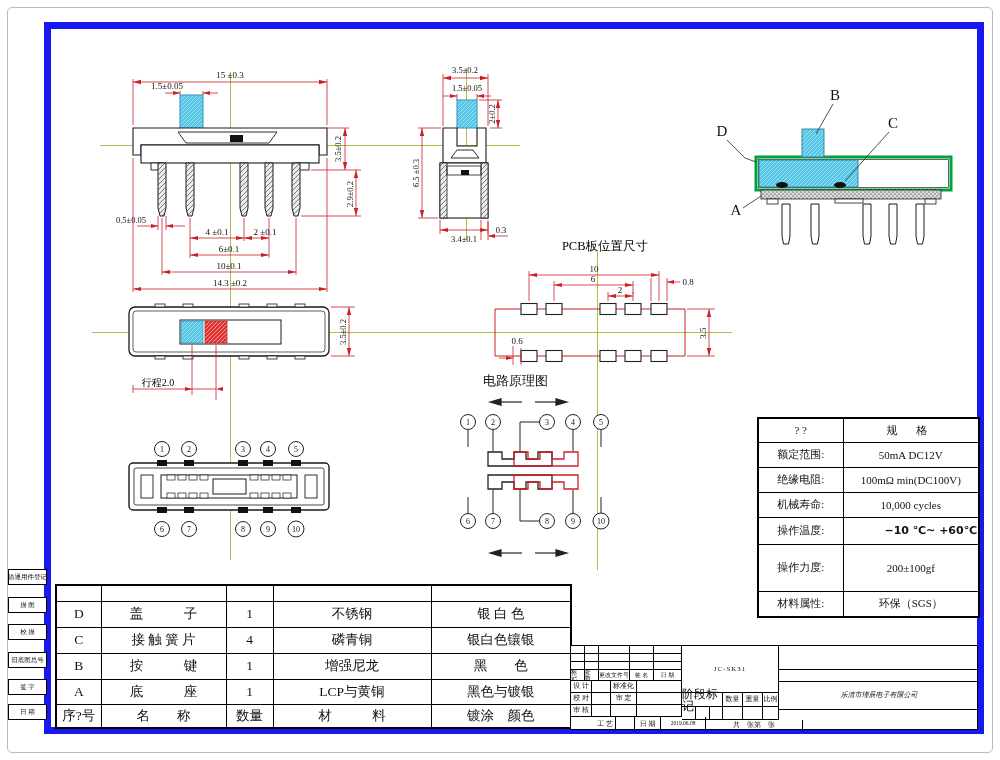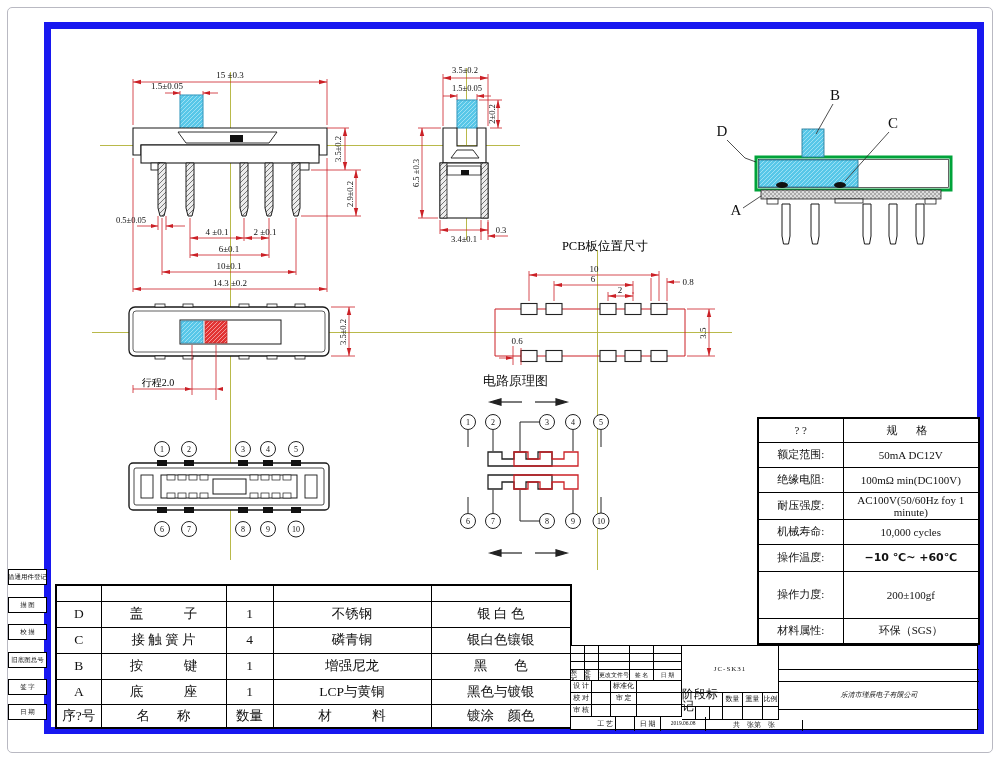--- a/index.html
+++ b/index.html
@@ -15,21 +15,21 @@
   .pin-num{font:8px "Liberation Serif",serif;fill:#111;}
   .big-letter{font:15px "Liberation Serif",serif;fill:#111;}
   .sec-title{position:absolute;z-index:3;font:13px "Liberation Serif",serif;}
   table{border-collapse:collapse;table-layout:fixed;background:#fff;z-index:3;position:absolute;}
   td{border:1px solid #000;text-align:center;overflow:hidden;padding:0 1px;box-sizing:border-box;}
   #spec-table{left:757px;top:417px;width:221px;}
   #spec-table{border:2px solid #000;}
   #spec-table td{font-size:11px;}
   .spec-q{font-size:13px;}
   .spec-title{font-size:15px;letter-spacing:8px;}
-  .spec-temp{font-family:"DejaVu Sans",sans-serif;font-weight:bold;font-size:11px;}
+  .spec-temp{font-family:"DejaVu Sans",sans-serif;font-weight:bold;font-size:11px;text-align:right;}
   .spec-small{font-size:10px;}
   #parts-table{left:55px;top:584px;width:515px;border:2px solid #000;}
   #parts-table td{font-size:13.5px;}
   .part-id{font-size:15px;}
   .part-foot{font-size:14px;}
   #title-block{left:570px;top:645px;width:408px;height:85px;border:1.5px solid #000;box-sizing:border-box;background:#fff;z-index:3;}
   #title-block .c{position:absolute;box-sizing:border-box;border-right:1px solid #000;border-bottom:1px solid #000;
      display:flex;align-items:center;justify-content:center;font-size:7px;line-height:1;}
   .noB{border-bottom:none!important;margin-left:24px;} .noR{border-right:none!important;font-style:italic;}
   .partno{font-size:18px;letter-spacing:1px;}
@@ -438,24 +438,20 @@
     </tr>
     <tr>
           <td style="height:25px">额定范围:</td>
           <td>50mA DC12V</td>
         </tr>
     <tr>
           <td style="height:25px">绝缘电阻:</td>
           <td class="spec-small">100mΩ min(DC100V)</td>
         </tr>
     <tr>
-          <td style="height:27px">耐压强度:</td>
-          <td class="spec-small">AC100V(50/60Hz foy 1 minute)</td>
-        </tr>
-    <tr>
           <td style="height:25px">机械寿命:</td>
           <td>10,000 cycles</td>
         </tr>
     <tr>
           <td style="height:27px">操作温度:</td>
           <td class="spec-temp">−10 ℃~ +60℃</td>
         </tr>
     <tr>
           <td style="height:47px">操作力度:</td>
           <td>200±100gf</td>

